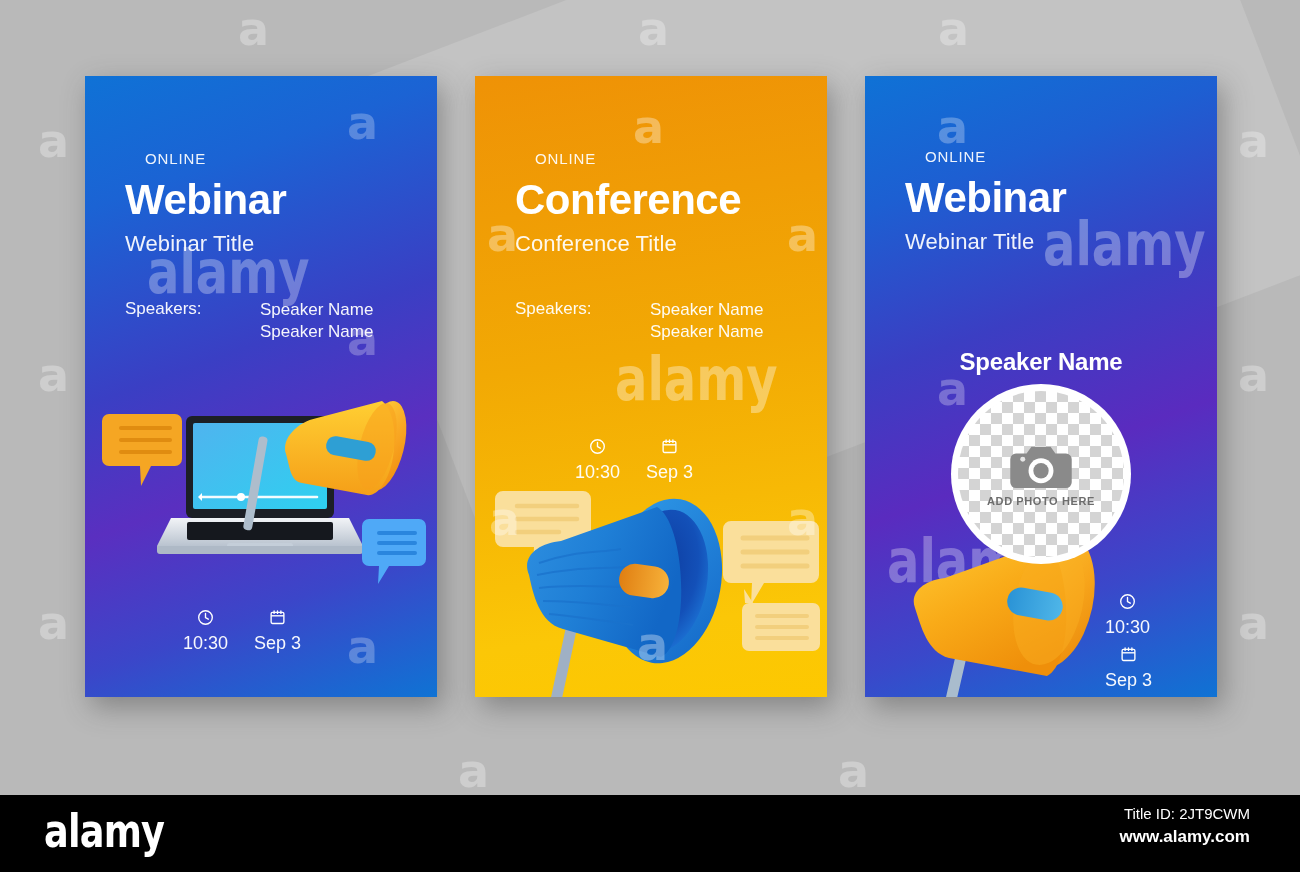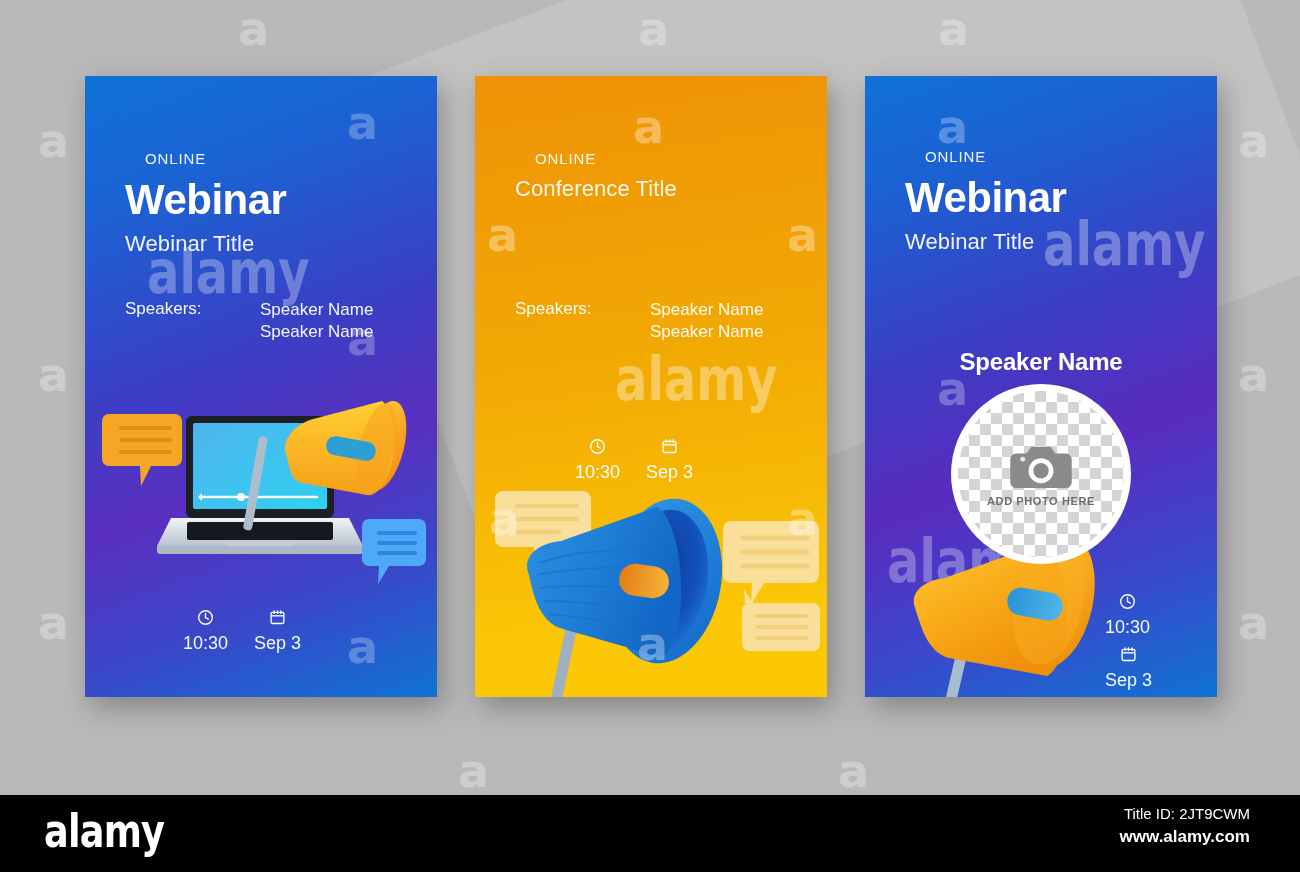--- a/index.html
+++ b/index.html
@@ -258,20 +258,21 @@
     <div class="wm-a" style="left:262px; top:240px; font-size:46px; color:rgba(255,255,255,.26);">a</div>
     <div class="wm-a" style="left:262px; top:548px; font-size:46px; color:rgba(255,255,255,.26);">a</div>
   </div>
 
   <div class="card" id="card-2">
 
     <div class="wm-word" style="left:140px; top:273px; font-size:60px; color:rgba(255,255,255,.36);">alamy</div>
 
     <div class="pad" style="top:74px;">
       <div class="kicker">ONLINE</div>
+      <div class="headline">Conference</div>
       <div class="subtitle">Conference Title</div>
     </div>
 
     <div class="pad speakers-row" style="top:223px;">
       <div class="spk-label">Speakers:</div>
       <div class="spk-names">
         <div>Speaker Name</div>
         <div>Speaker Name</div>
       </div>
     </div>

